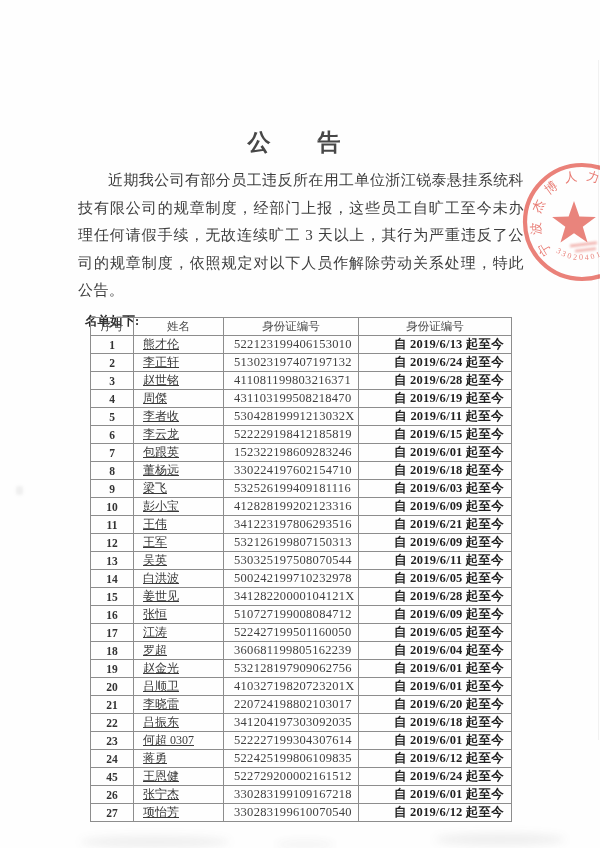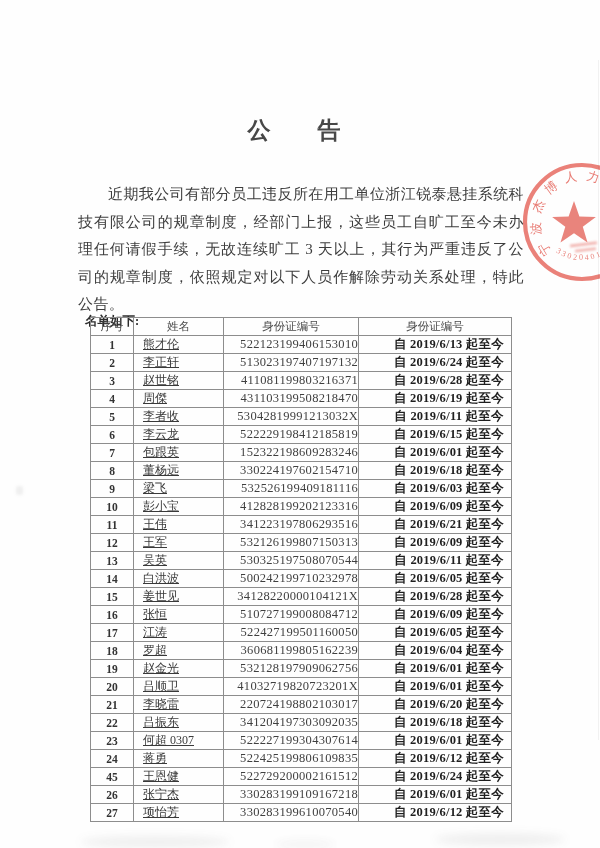--- a/index.html
+++ b/index.html
@@ -14,24 +14,24 @@
     background:#fefefe;
     overflow:hidden;
     color:#3c3c3c;
   }
   .doc-title {
     position:absolute; top:111px; left:0; right:0;
     text-align:center;
     font-size:23px; font-weight:bold;
     letter-spacing:12px;
     color:#474747;
-    margin:4px;
+    margin:16px;
   }
   .doc-paragraph {
-    position:absolute; top:181px; left:78px; width:446px;
+    position:absolute; top:167px; left:78px; width:446px;
     margin:0;
     font-size:15px; line-height:27.5px;
     text-align:justify;
     text-indent:2em;
     letter-spacing:0.4px;
     color:#3d3d3d;
   }
   .list-label {
     position:absolute; top:297px; left:85px;
     font-size:12.5px; font-weight:bold;
@@ -55,21 +55,21 @@
   .roster-table thead th {
     height:17px;
     font-weight:normal;
     font-size:11.5px;
     color:#4a4a4a;
   }
   .roster-table { border:1.5px solid #6f6f6f; }
   .roster-table td { height:16px; color:#3a3a3a; }
   .roster-table td:nth-child(1) { text-align:center; font-size:11.5px; font-weight:600; color:#333; }
   .roster-table td:nth-child(2) { padding-left:9px; font-size:12px;text-decoration:underline; }
-  .roster-table td:nth-child(3) { padding-left:10px; font-size:12.5px; letter-spacing:0.3px; color:#3f3f3f;text-align:right; }
+  .roster-table td:nth-child(3) { padding-left:10px; font-size:12.5px; letter-spacing:0.3px; color:#3f3f3f; }
   .roster-table td:nth-child(4) { text-align:center; font-weight:bold; font-size:12.5px; color:#1f1f1f; letter-spacing:0.2px;padding-left:28px; }
   .col-serial { width:43px; }
   .col-name   { width:90px; }
   .col-id     { width:135px; }
   .col-date   { width:153px; }
 
   .stamp {
     position:absolute; top:122px; left:482px;
     width:200px; height:200px;
     opacity:0.85;

